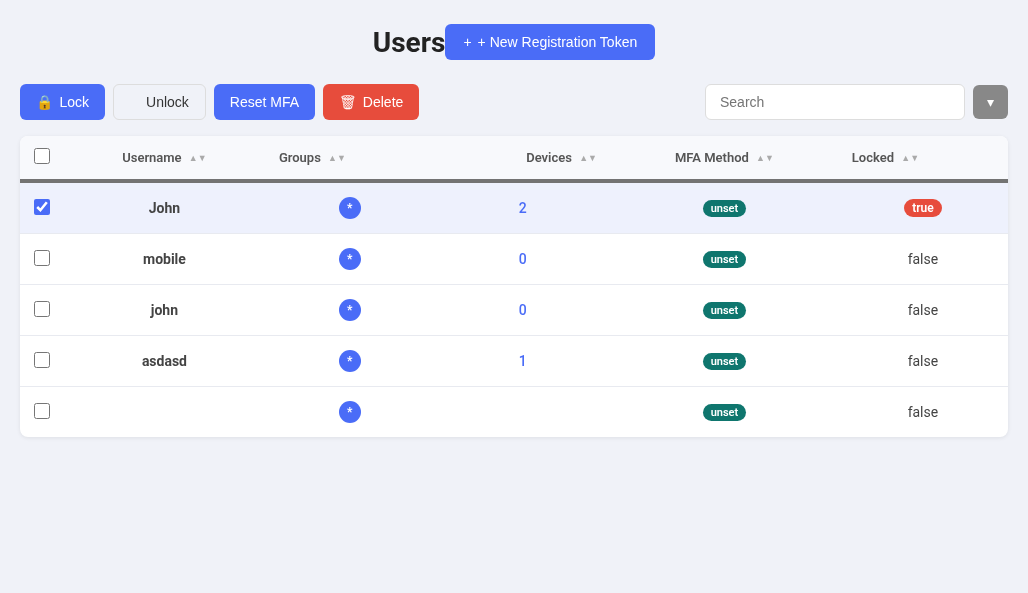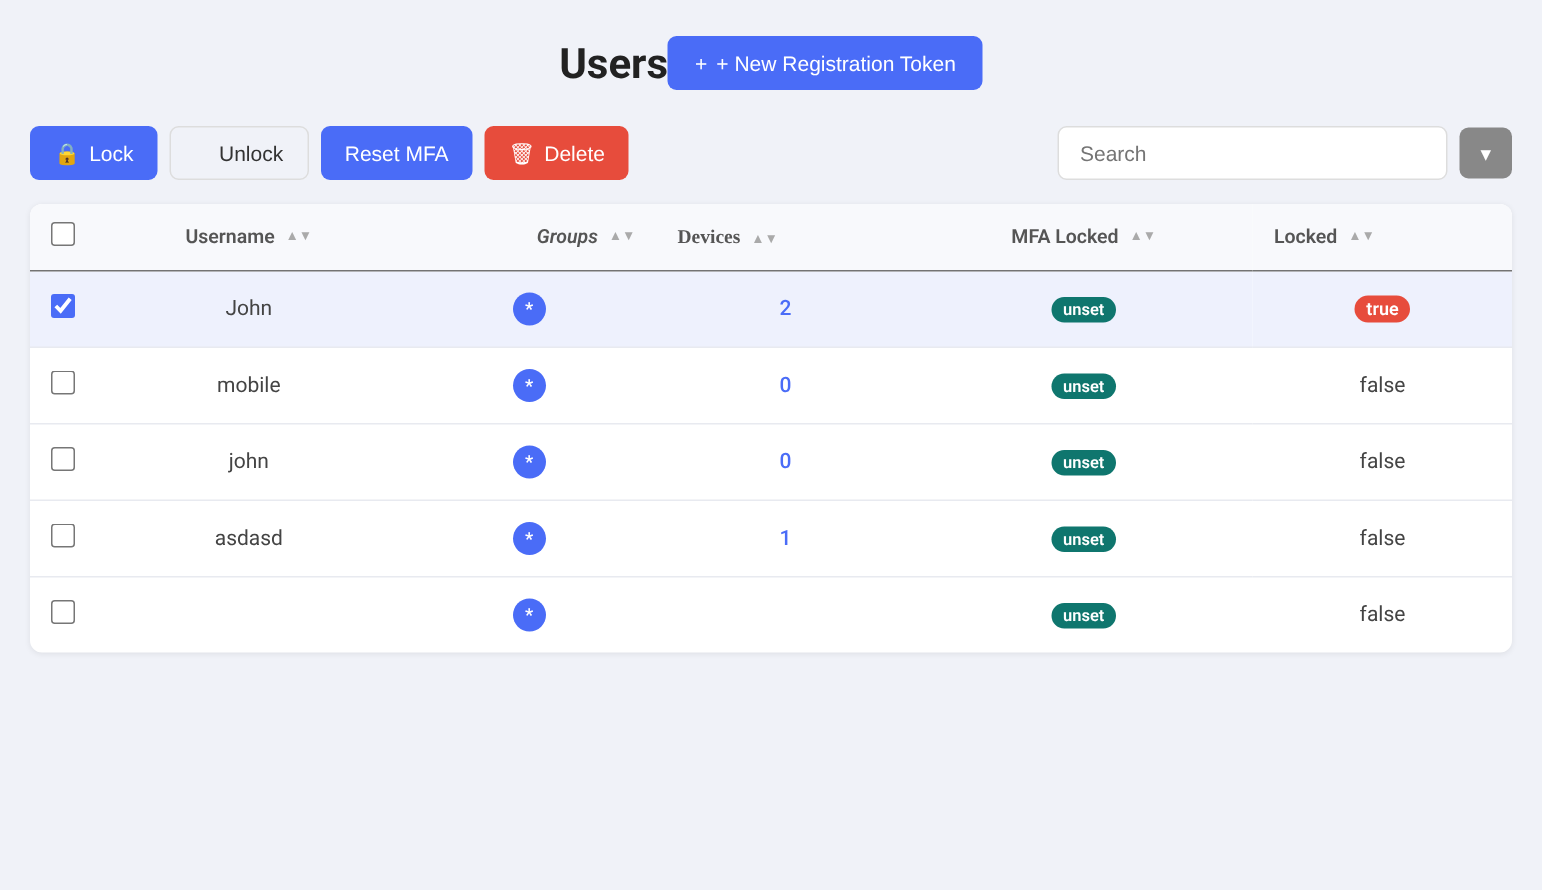--- a/index.html
+++ b/index.html
@@ -105,21 +105,21 @@
       width: 100%;
       border-collapse: collapse;
     }
     thead th {
       background: #f8f9fc;
       padding: 12px 14px;
       text-align: left;
       font-weight: 600;
       font-size: 13px;
       color: #555;
-      border-bottom: 1px solid #737373;
+      border-bottom: 4px solid #737373;
       white-space: nowrap;
     }
     thead th .sort-arrows {
       display: inline-flex;
       flex-direction: column;
       margin-left: 4px;
       font-size: 9px;
       color: #aaa;
       vertical-align: middle;
       line-height: 1;
@@ -128,21 +128,21 @@
       border-bottom: 1px solid #e8eaf0;
     }
     tbody tr:last-child { border-bottom: none; }
     tbody tr.selected { background: #eef1fd; }
     tbody td {
       padding: 14px 14px;
       font-size: 14px;
       color: #444;
       text-align: center;
     }
-    tbody td.username-cell { text-align: center; }
+    tbody td.username-cell { text-align: center; font-weight: bold; }
     .checkbox-cell { width: 44px; text-align: center; }
     .checkbox {
       width: 16px;
       height: 16px;
       cursor: pointer;
       accent-color: #4a6cf7;
     }
     .badge {
       display: inline-block;
       background: #0f766e;
@@ -223,30 +223,30 @@
     <table>
       <thead>
         <tr>
           <th class="checkbox-cell">
             <input type="checkbox" class="checkbox" style="">
           </th>
           <th style="text-align:center;">
             <span>Username</span>
             <span class="sort-arrows">▲▼</span>
           </th>
-          <th style="text-align:right;font-style:italic;">
+          <th style="text-align:left;">
             <span>Groups</span>
             <span class="sort-arrows">▲▼</span>
           </th>
-          <th style="text-align:left;font-family:Liberation Serif, serif;">
+          <th style="text-align:right;">
             <span>Devices</span>
             <span class="sort-arrows">▲▼</span>
           </th>
           <th style="text-align:center;">
-            <span>MFA Locked</span>
+            <span>MFA Method</span>
             <span class="sort-arrows">▲▼</span>
           </th>
           <th style="text-align:left;">
             <span>Locked</span>
             <span class="sort-arrows">▲▼</span>
           </th>
         </tr>
       </thead>
       <tbody id="table-body">
       <tr class="selected">

